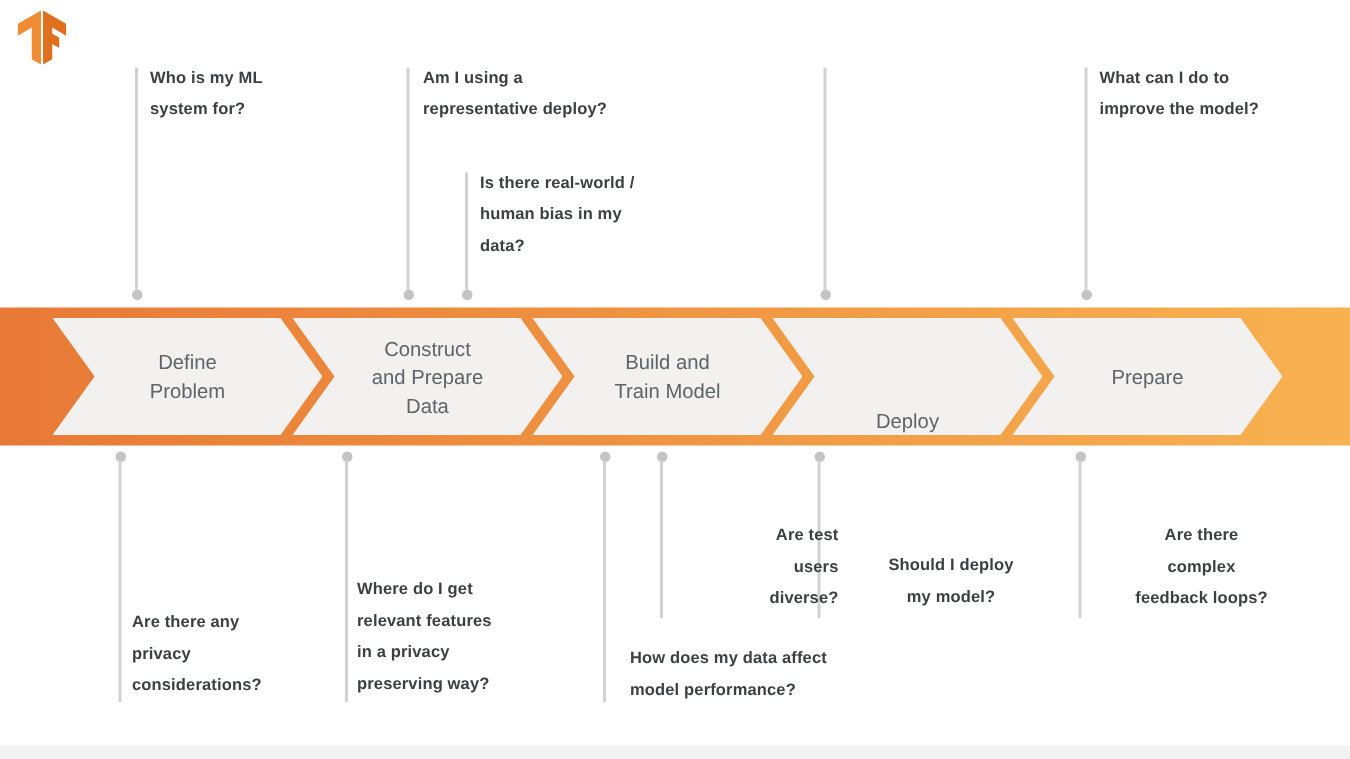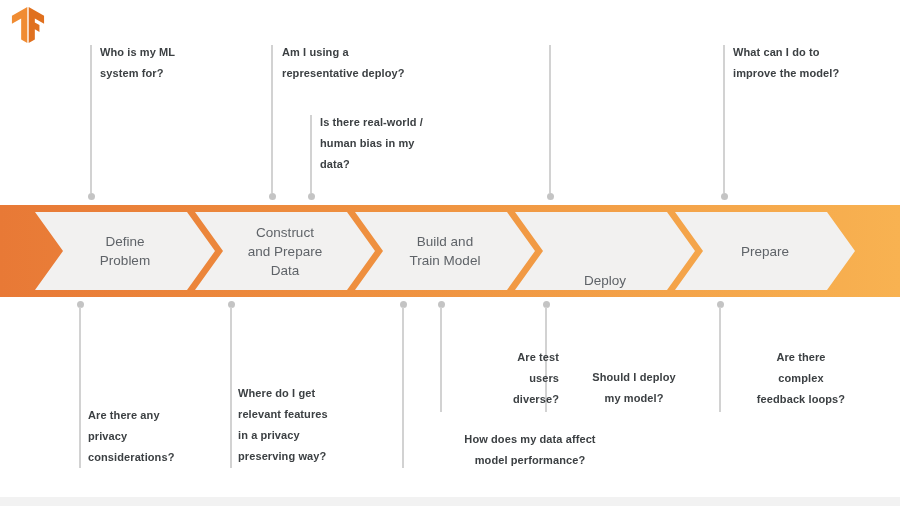--- a/index.html
+++ b/index.html
@@ -140,21 +140,21 @@
 considerations?</div>
   <div class="question" style="left:238px; top:383px; width:180px;">Where do I get
 relevant features
 in a privacy
 preserving way?</div>
   <div class="question" style="left:449px; top:347px; width:110px;text-align:right;">Are test
 users
 diverse?</div>
   <div class="question" style="left:554px; top:367px; width:160px;text-align:center;">Should I deploy
 my model?</div>
-  <div class="question" style="left:410px; top:429px; width:240px;text-align:center;">How does my data affect
+  <div class="question" style="left:420px; top:429px; width:240px;">How does my data affect
 model performance?</div>
   <div class="question" style="left:716px; top:347px; width:170px;text-align:center;">Are there
 complex
 feedback loops?</div>
 
   <div class="footer-strip"></div>
 
 </div>
 
 </body></html>

